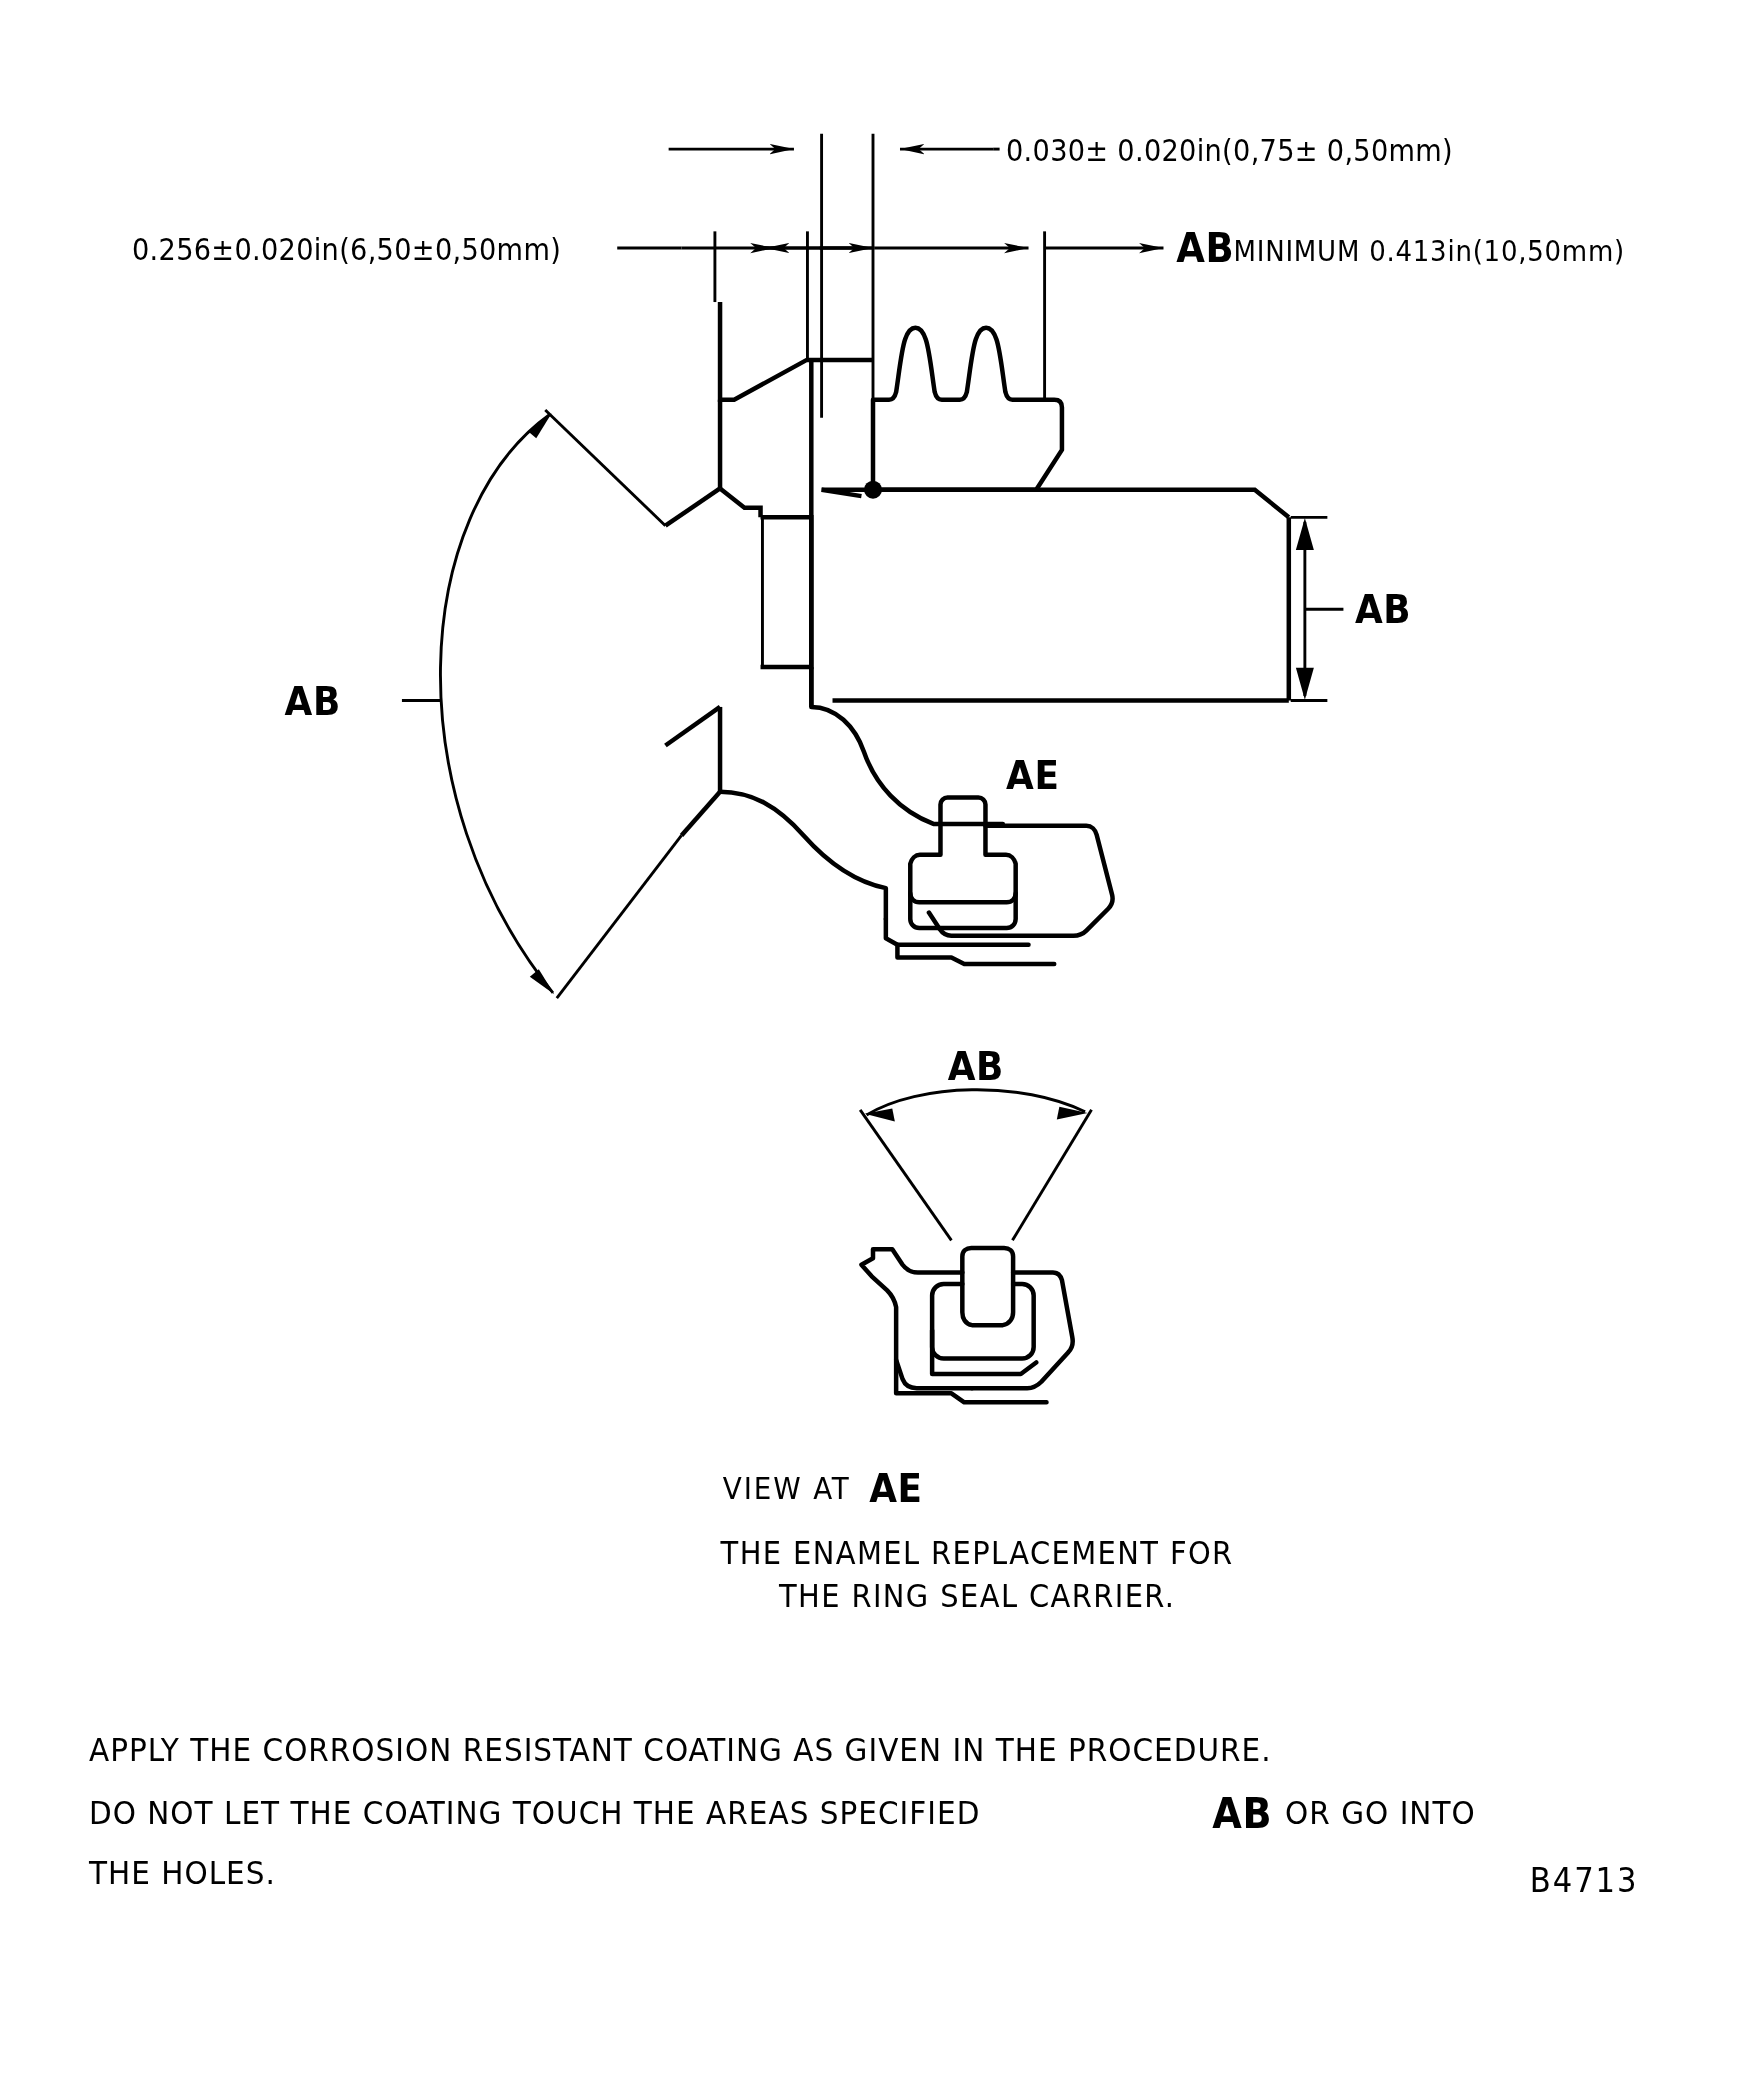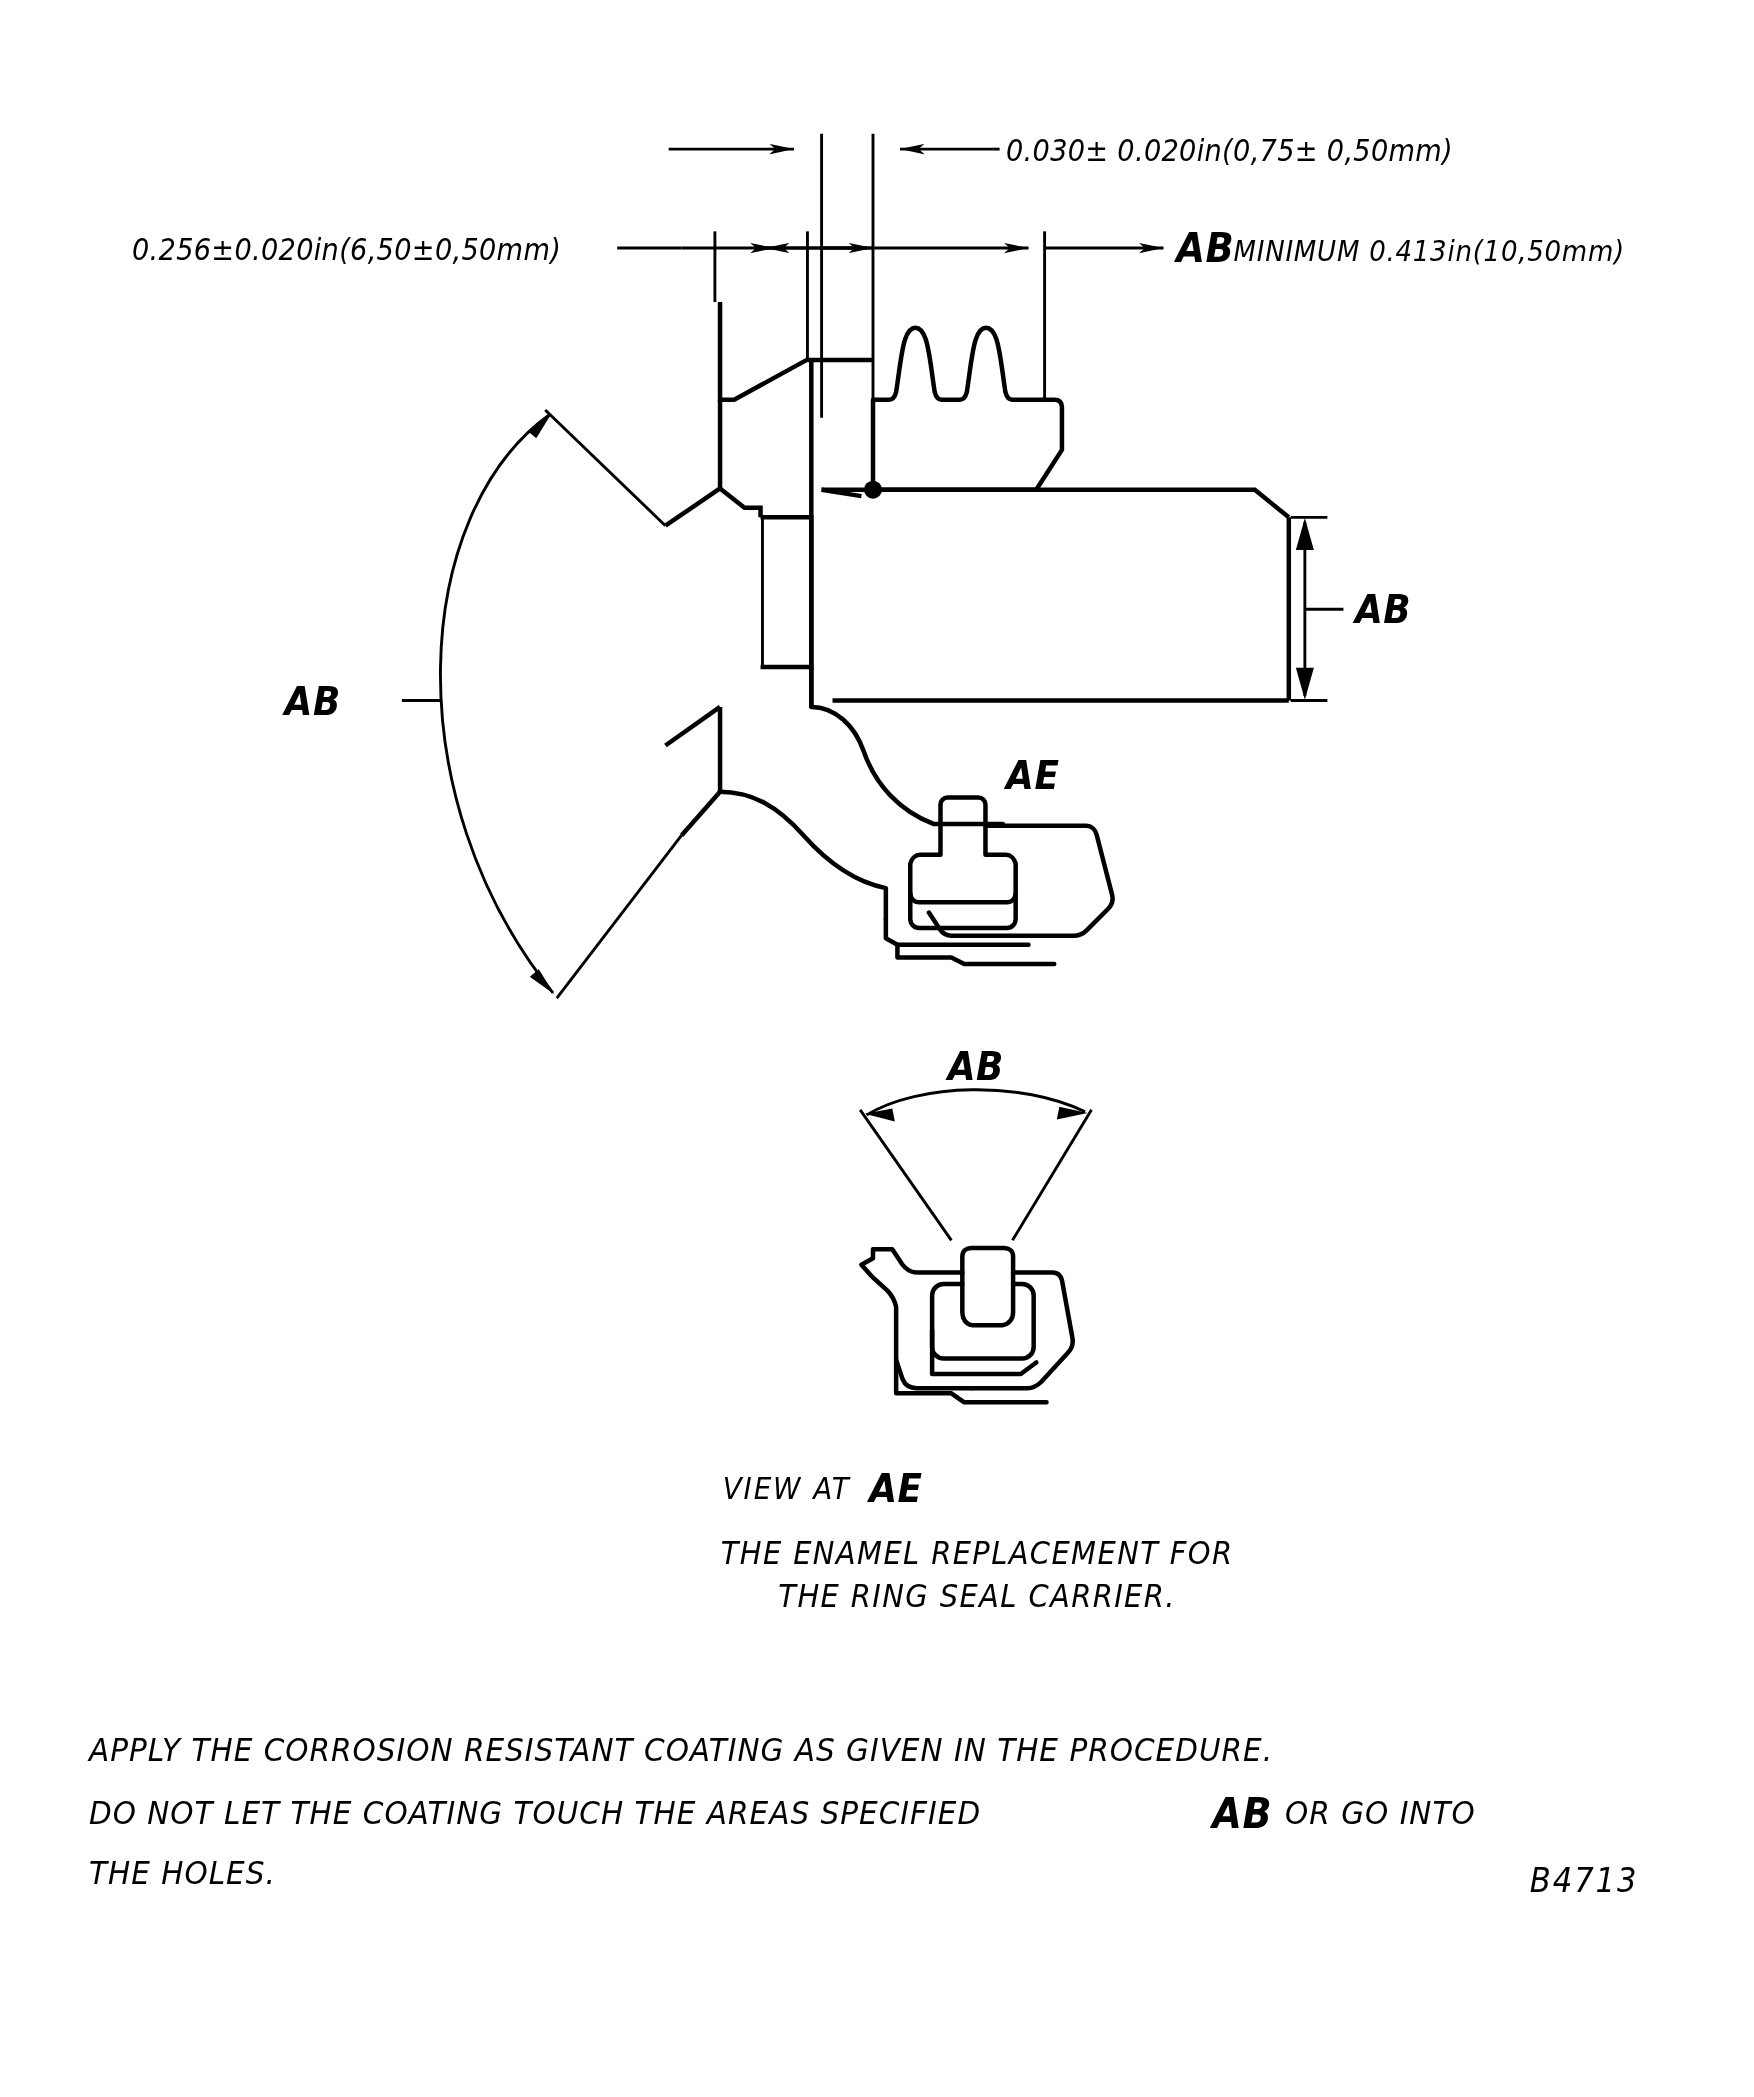--- a/index.html
+++ b/index.html
@@ -14,21 +14,20 @@
     position: relative;
     font-family: "DejaVu Sans Condensed", "Liberation Sans", sans-serif;
     color: #000000;
     overflow: hidden;
   }
   #sheet {
     position: absolute;
     left: 0; top: 0;
     width: 1755px;
     height: 1616px;
-    font-style: italic;
   }
   svg.drawing {
     position: absolute;
     left: 0; top: 0;
     width: 1755px;
     height: 2097px;
   }
   
   .outline   { fill: none; stroke: #000; stroke-width: 7;   stroke-linejoin: miter; stroke-linecap: butt; }
   .outline-r { fill: none; stroke: #000; stroke-width: 7;   stroke-linejoin: round;  stroke-linecap: round; }

